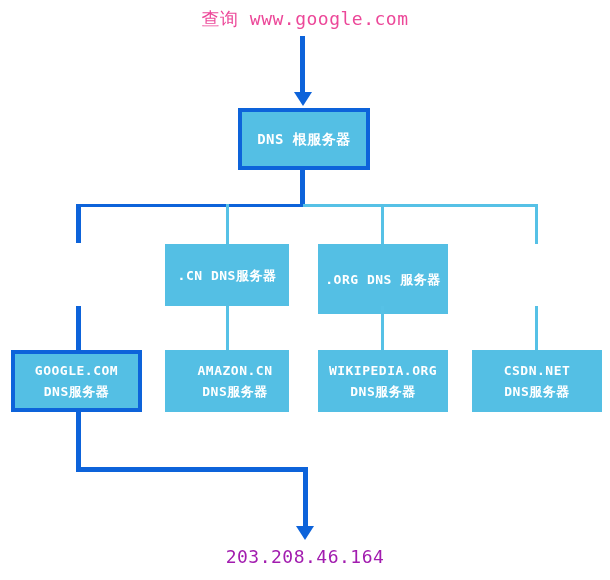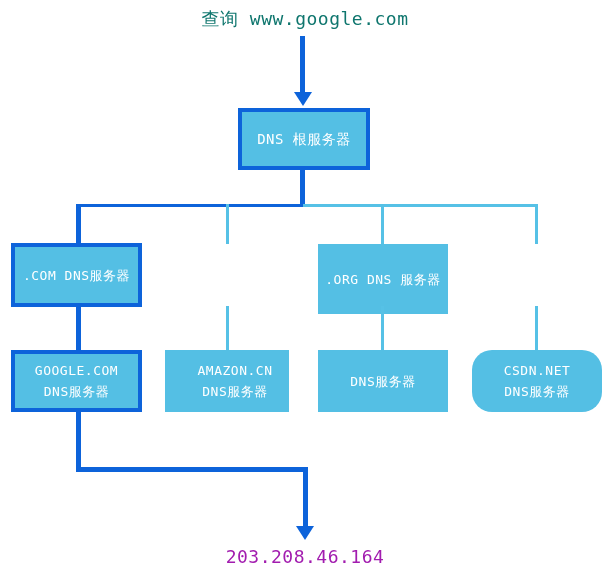--- a/index.html
+++ b/index.html
@@ -2,37 +2,37 @@
 <html><head>
 <meta charset="utf-8">
 <style>
   html,body{margin:0;padding:0;background:#fff;}
   #canvas{
     position:relative;width:610px;height:580px;background:#ffffff;overflow:hidden;
     font-family:"DejaVu Sans Mono","DejaVu Sans",monospace;
   }
   .title{
     position:absolute;left:0;top:7px;width:610px;text-align:center;
-    font-size:18px;color:#0f766e;letter-spacing:0.5px;
+    font-size:18px;color:#ec4899;letter-spacing:0.5px;
   }
   .ip{
     position:absolute;left:0;top:546px;width:610px;text-align:center;
     font-size:18px;color:#a21caf;letter-spacing:0.5px;
   }
   .line{position:absolute;background:#0d63da;}
   .line.lt{background:#56c1e6;}
   .arrowhead{
     position:absolute;width:0;height:0;
     border-left:9px solid transparent;border-right:9px solid transparent;
     border-top:14px solid #0d63da;
   }
   .node{
     position:absolute;box-sizing:border-box;background:#54bfe4;color:#ffffff;
     display:flex;flex-direction:column;align-items:center;justify-content:center;
-    text-align:center;font-size:13px;letter-spacing:0.5px;line-height:21px;
+    text-align:center;font-size:13px;letter-spacing:0.5px;line-height:21px;font-weight:bold;
   }
   .node.hl{border:4px solid #0d63da;}
 </style>
 </head>
 <body>
 
 <div id="canvas">
 
   <div class="title">查询 www.google.com</div>
 
@@ -46,44 +46,45 @@
   <div class="line" style="left:300px;top:170px;width:5px;height:37px;"></div>
 
   <div class="line" style="left:76px;top:204px;width:227px;height:3px;"></div>
   <div class="line lt" style="left:303px;top:204px;width:234px;height:3px;"></div>
 
   <div class="line" style="left:76px;top:204px;width:5px;height:39px;"></div>
   <div class="line lt" style="left:226px;top:204px;width:3px;height:40px;"></div>
   <div class="line lt" style="left:381px;top:204px;width:3px;height:40px;"></div>
   <div class="line lt" style="left:535px;top:204px;width:3px;height:40px;"></div>
 
-  <div class="node hl" style="left:11px;top:243px;width:131px;height:64px;">
-    <div>.COM DNS服务器</div>
+  <div class="node" style="left:165px;top:244px;width:124px;height:62px;">
+    <div>.CN DNS服务器</div>
   </div>
   <div class="node" style="left:318px;top:244px;width:130px;height:70px;">
     <div>.ORG DNS 服务器</div>
   </div>
 
   <div class="line" style="left:76px;top:306px;width:5px;height:46px;"></div>
   <div class="line lt" style="left:226px;top:306px;width:3px;height:46px;"></div>
   <div class="line lt" style="left:381px;top:306px;width:3px;height:46px;"></div>
   <div class="line lt" style="left:535px;top:306px;width:3px;height:46px;"></div>
 
   <div class="node hl" style="left:11px;top:350px;width:131px;height:62px;">
     <div>GOOGLE.COM</div>
     <div>DNS服务器</div>
   </div>
   <div class="node" style="left:165px;top:350px;width:124px;height:62px;padding-left:16px;">
     <div>AMAZON.CN</div>
     <div>DNS服务器</div>
   </div>
   <div class="node" style="left:318px;top:350px;width:130px;height:62px;">
+    <div>WIKIPEDIA.ORG</div>
     <div>DNS服务器</div>
   </div>
-  <div class="node" style="left:472px;top:350px;width:130px;height:62px;border-radius:20px;">
+  <div class="node" style="left:472px;top:350px;width:130px;height:62px;">
     <div>CSDN.NET</div>
     <div>DNS服务器</div>
   </div>
 
   <div class="line" style="left:76px;top:412px;width:5px;height:60px;"></div>
   <div class="line" style="left:76px;top:467px;width:232px;height:5px;"></div>
   <div class="line" style="left:303px;top:467px;width:5px;height:59px;"></div>
   <div class="arrowhead" style="left:296px;top:526px;"></div>
 
   <div class="ip">203.208.46.164</div>

